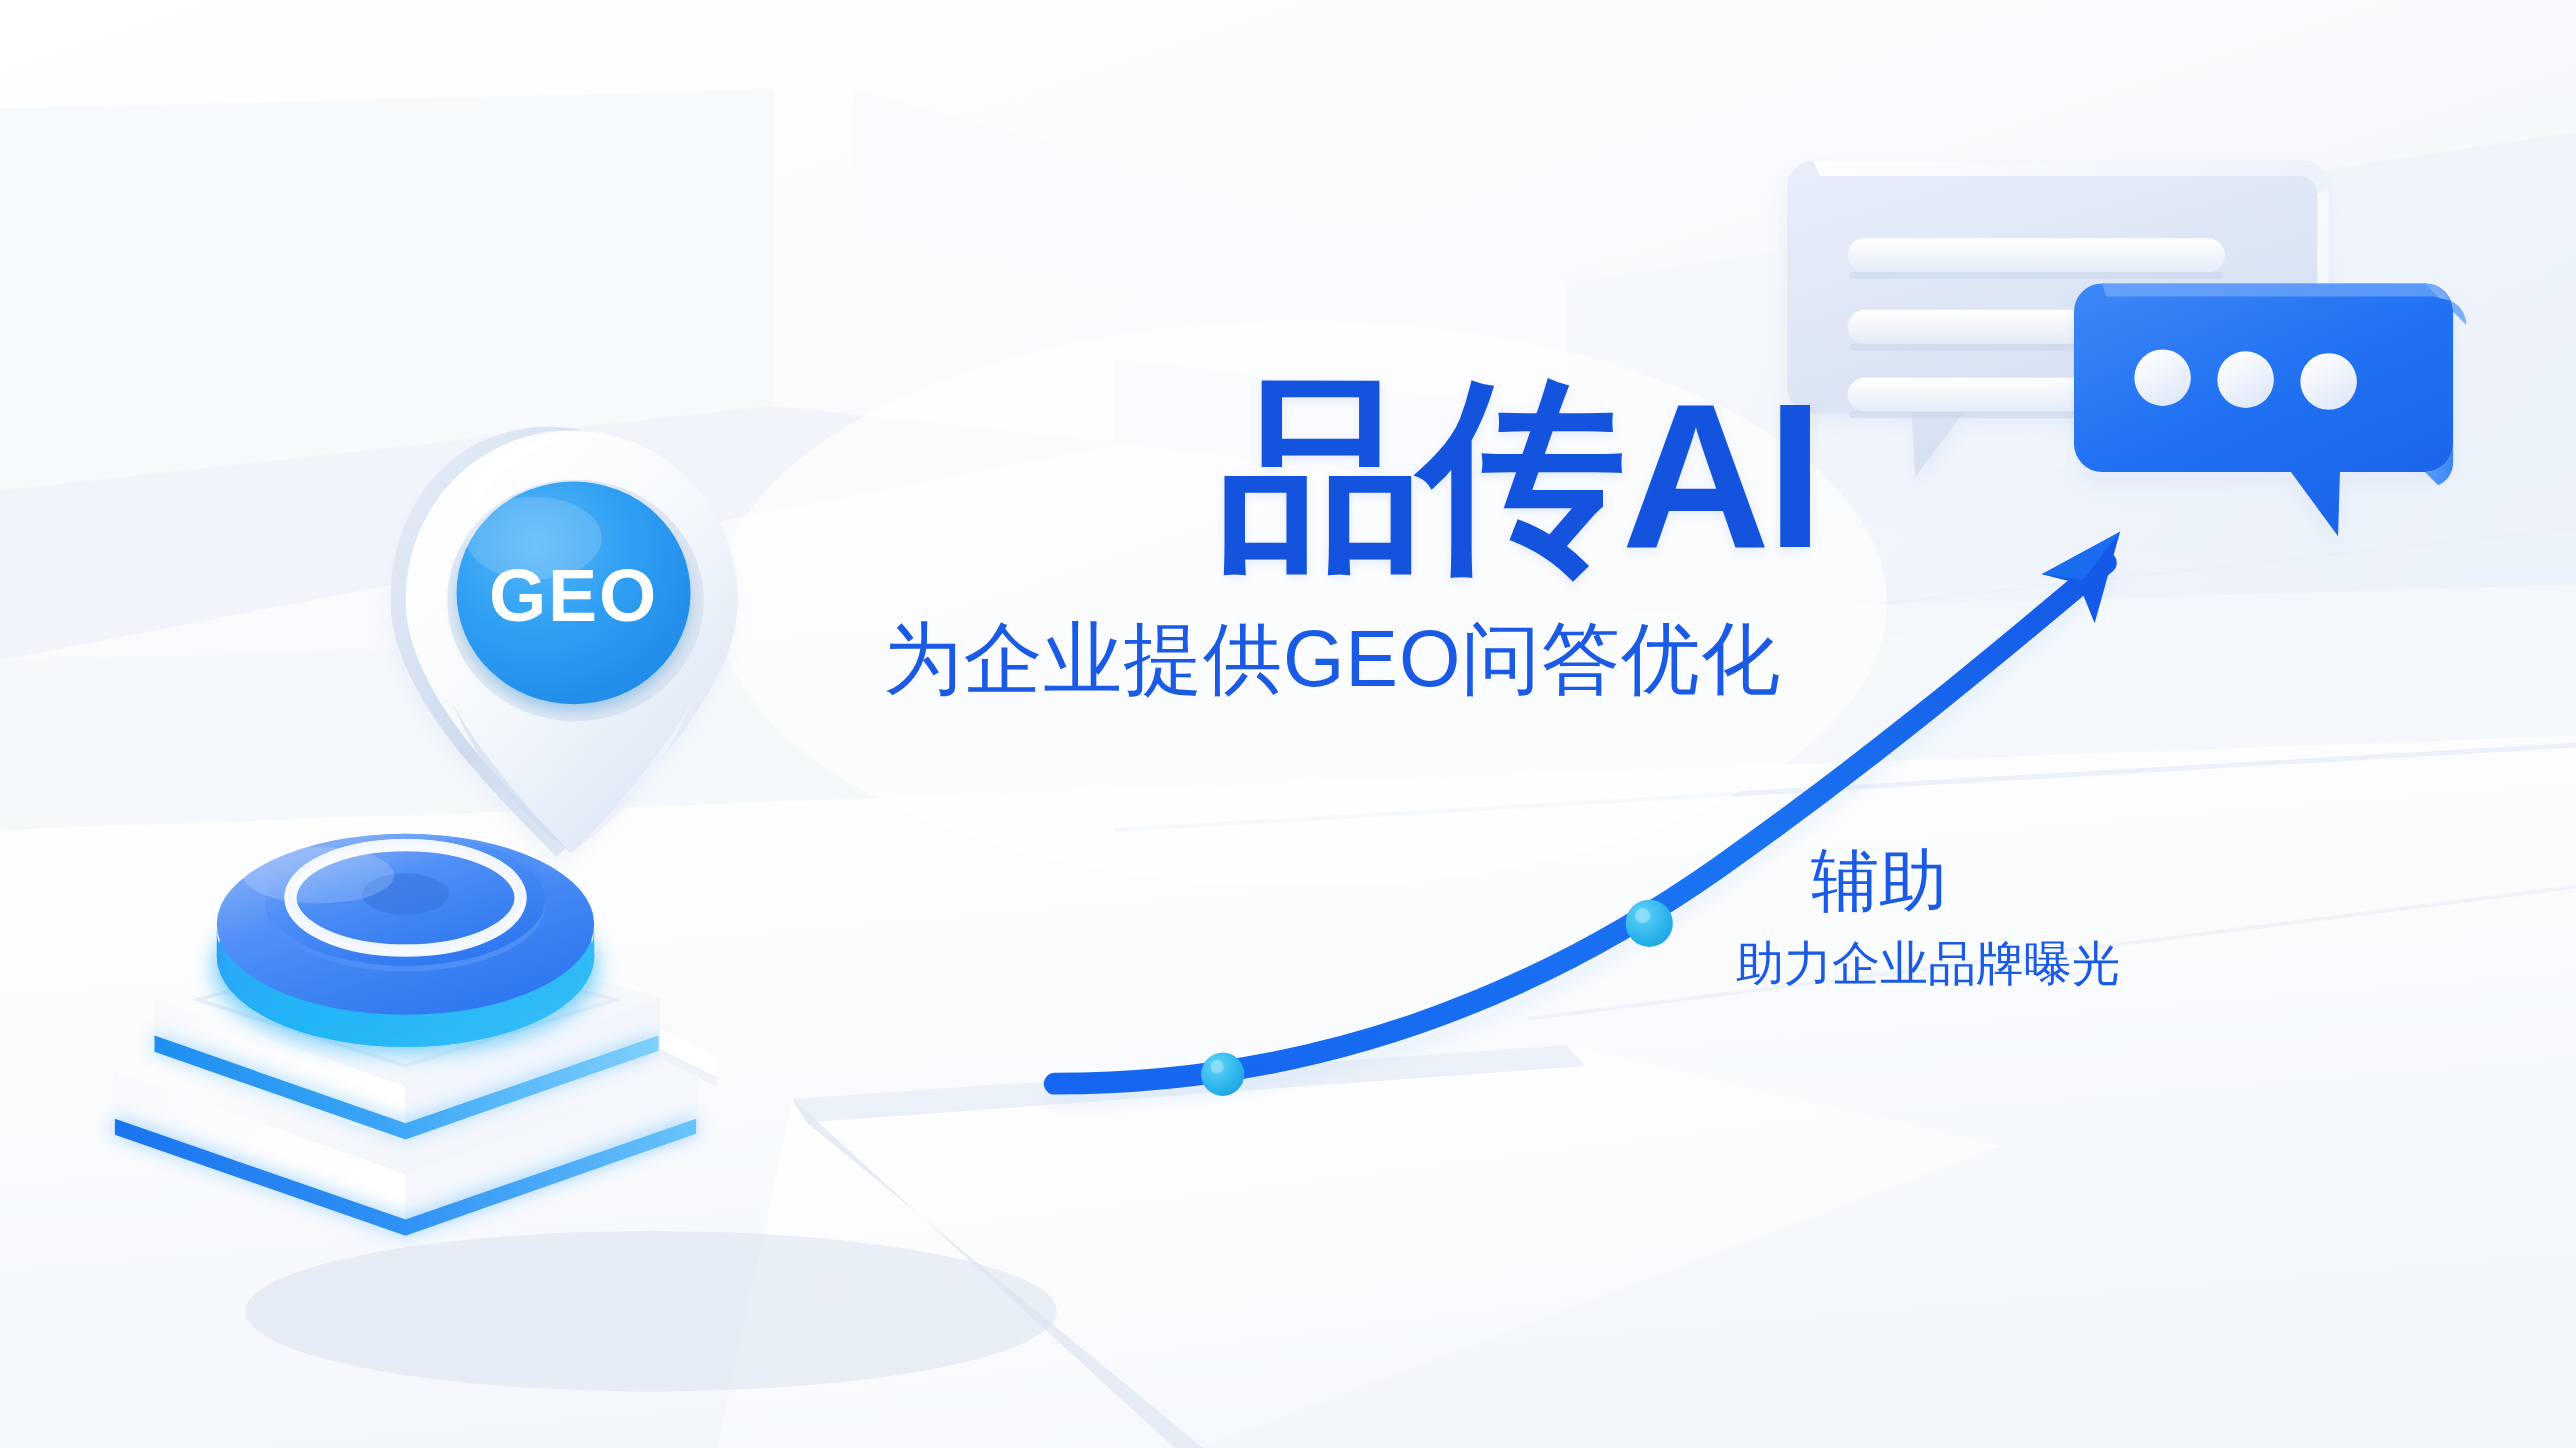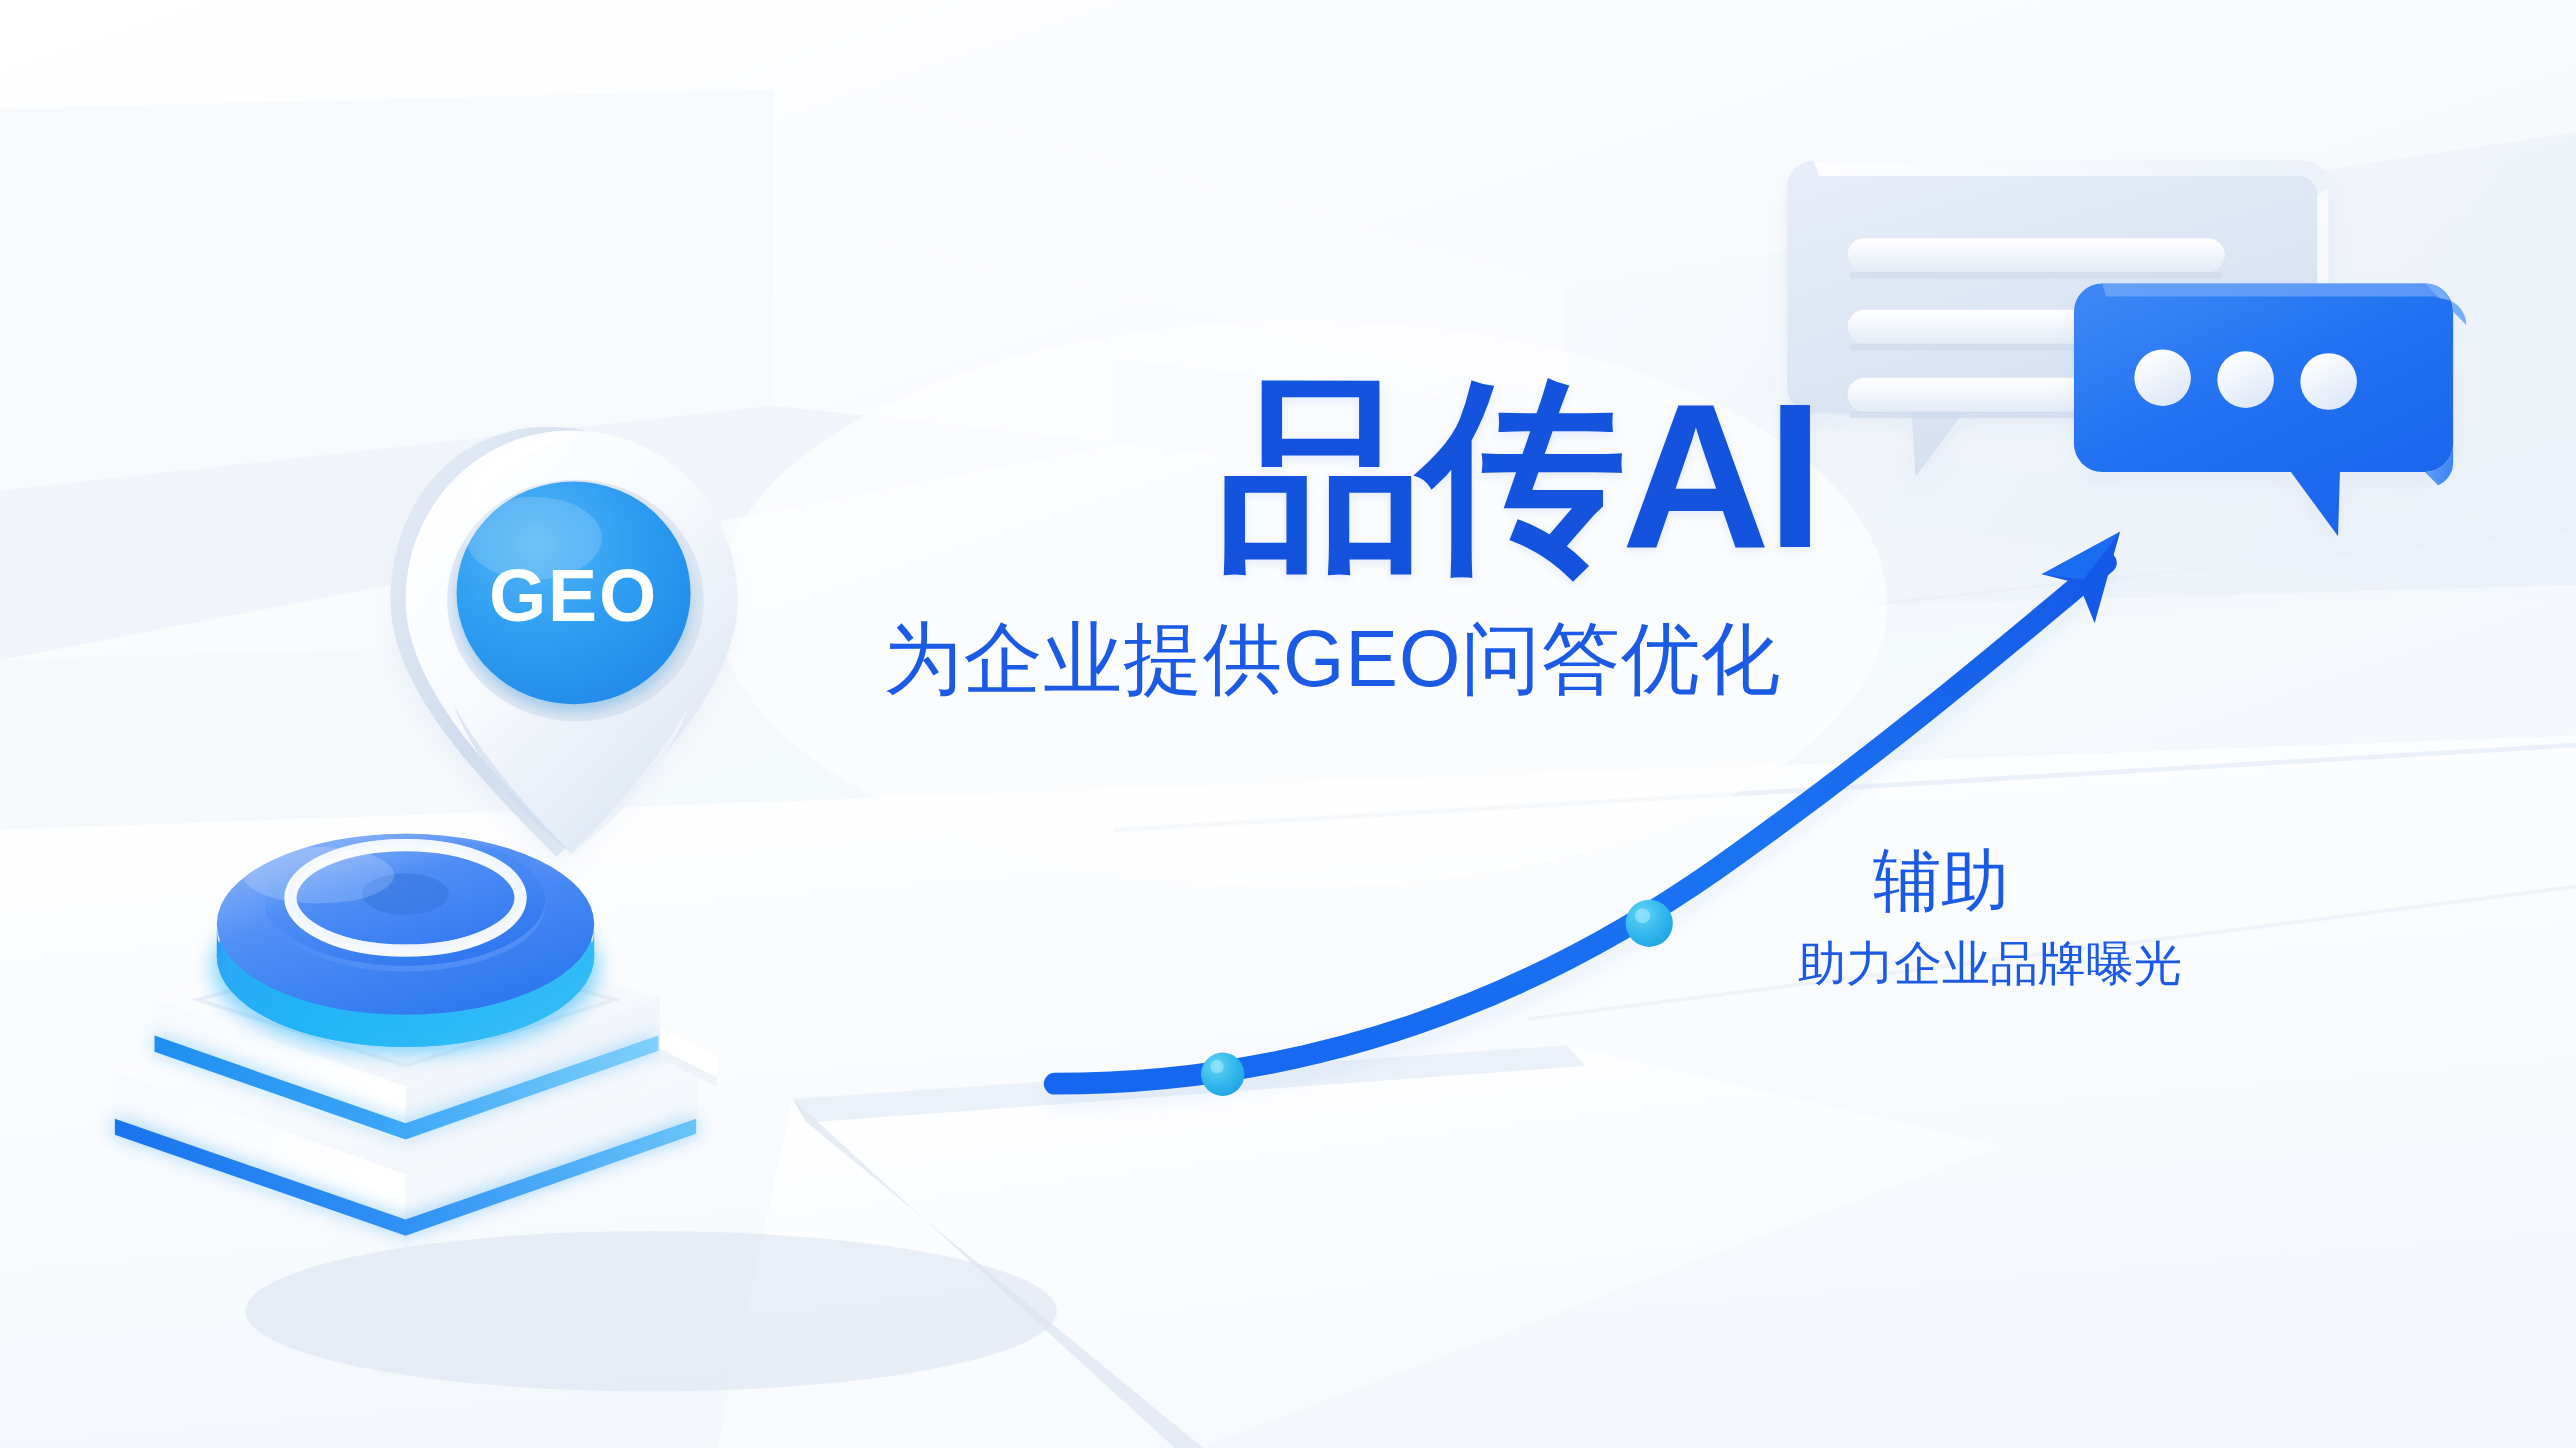--- a/index.html
+++ b/index.html
@@ -50,21 +50,21 @@
     font-size:79px;
     line-height:1.1;
     color:#1a5ae4;
     letter-spacing:0.9px;
     margin:38px 0 0 7.5px;
     white-space:nowrap;
   }
 
   
   .sidecopy{
-    position:absolute;left:1798px;top:845px;width:679px;
+    position:absolute;left:1736px;top:845px;width:679px;
     color:#1a5ae4;
     font-family:"Liberation Sans","DejaVu Sans",sans-serif;
   }
   .sidecopy .line1{
     font-size:68px;line-height:1.05;margin:0 0 0 75px;white-space:nowrap;
   }
   .sidecopy .line2{
     font-size:48px;line-height:1.05;margin:22.6px 0 0 0;white-space:nowrap;
   }
 

